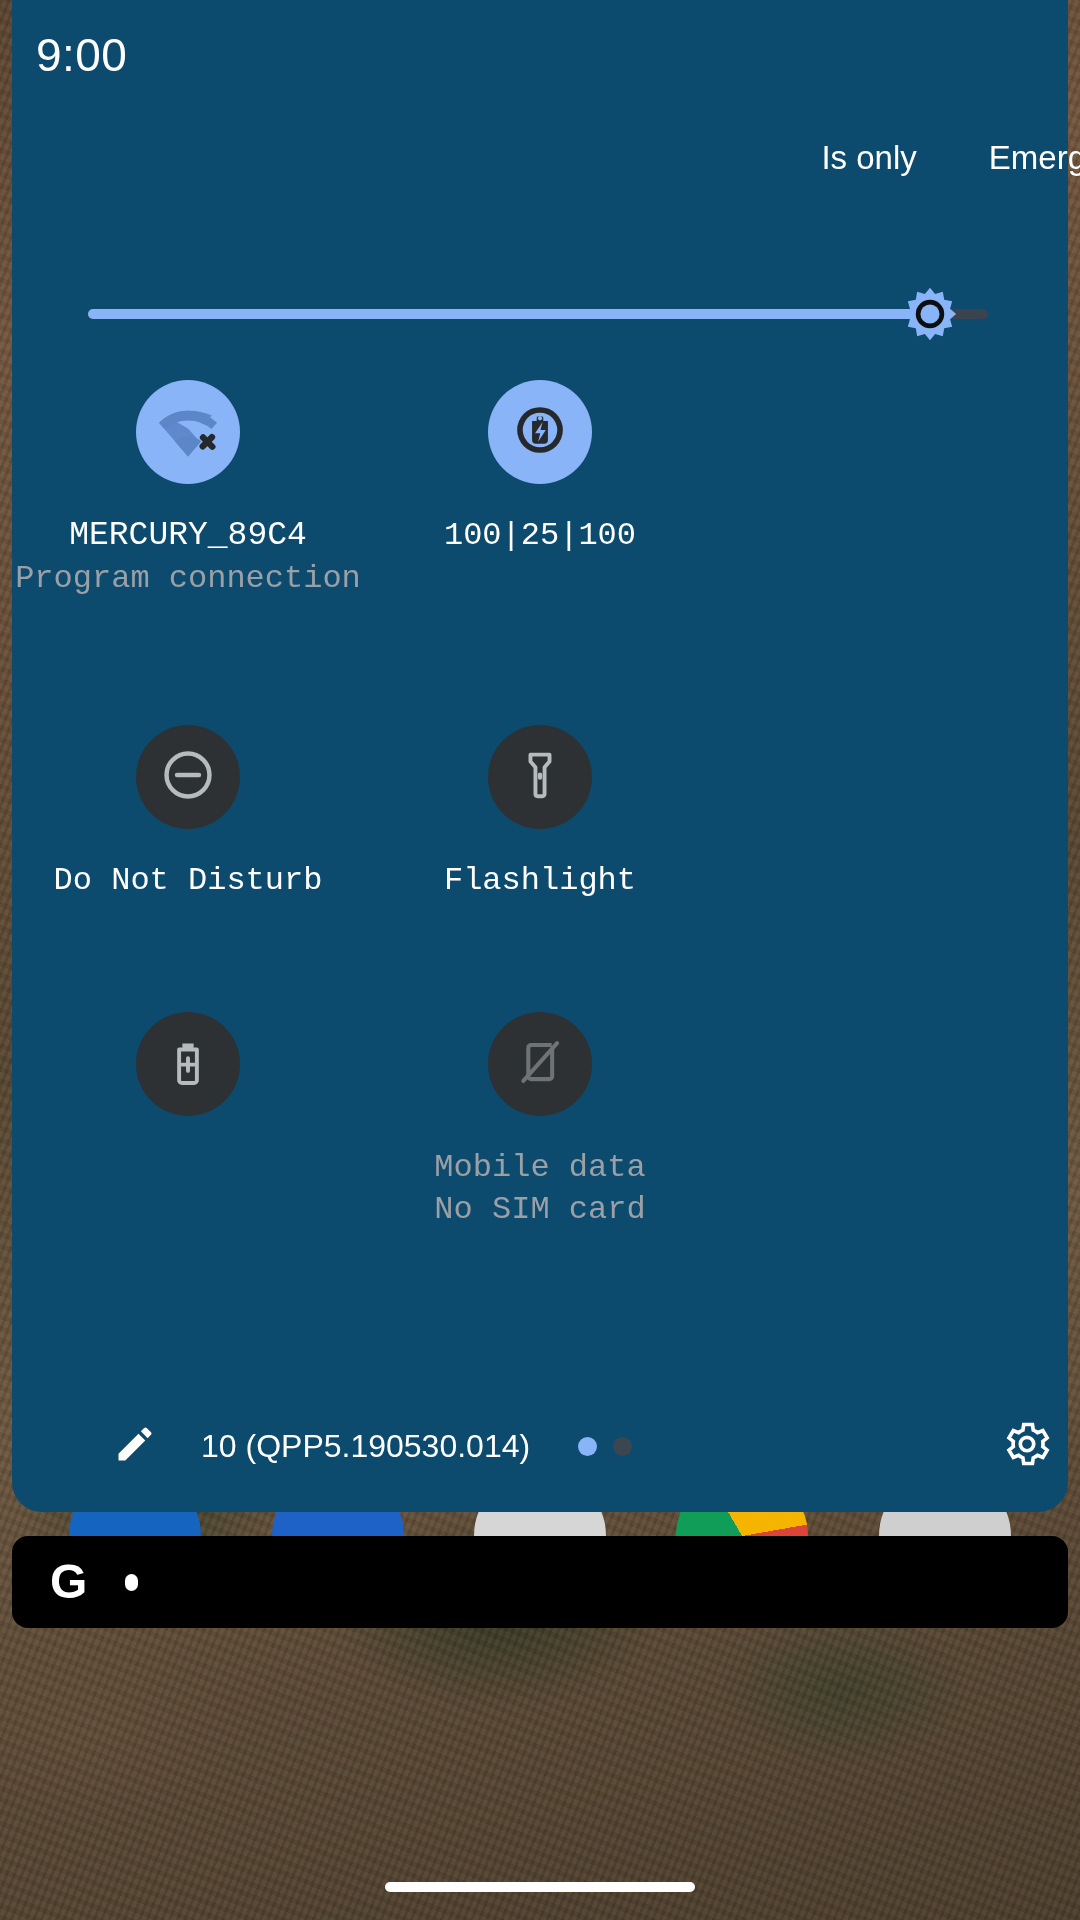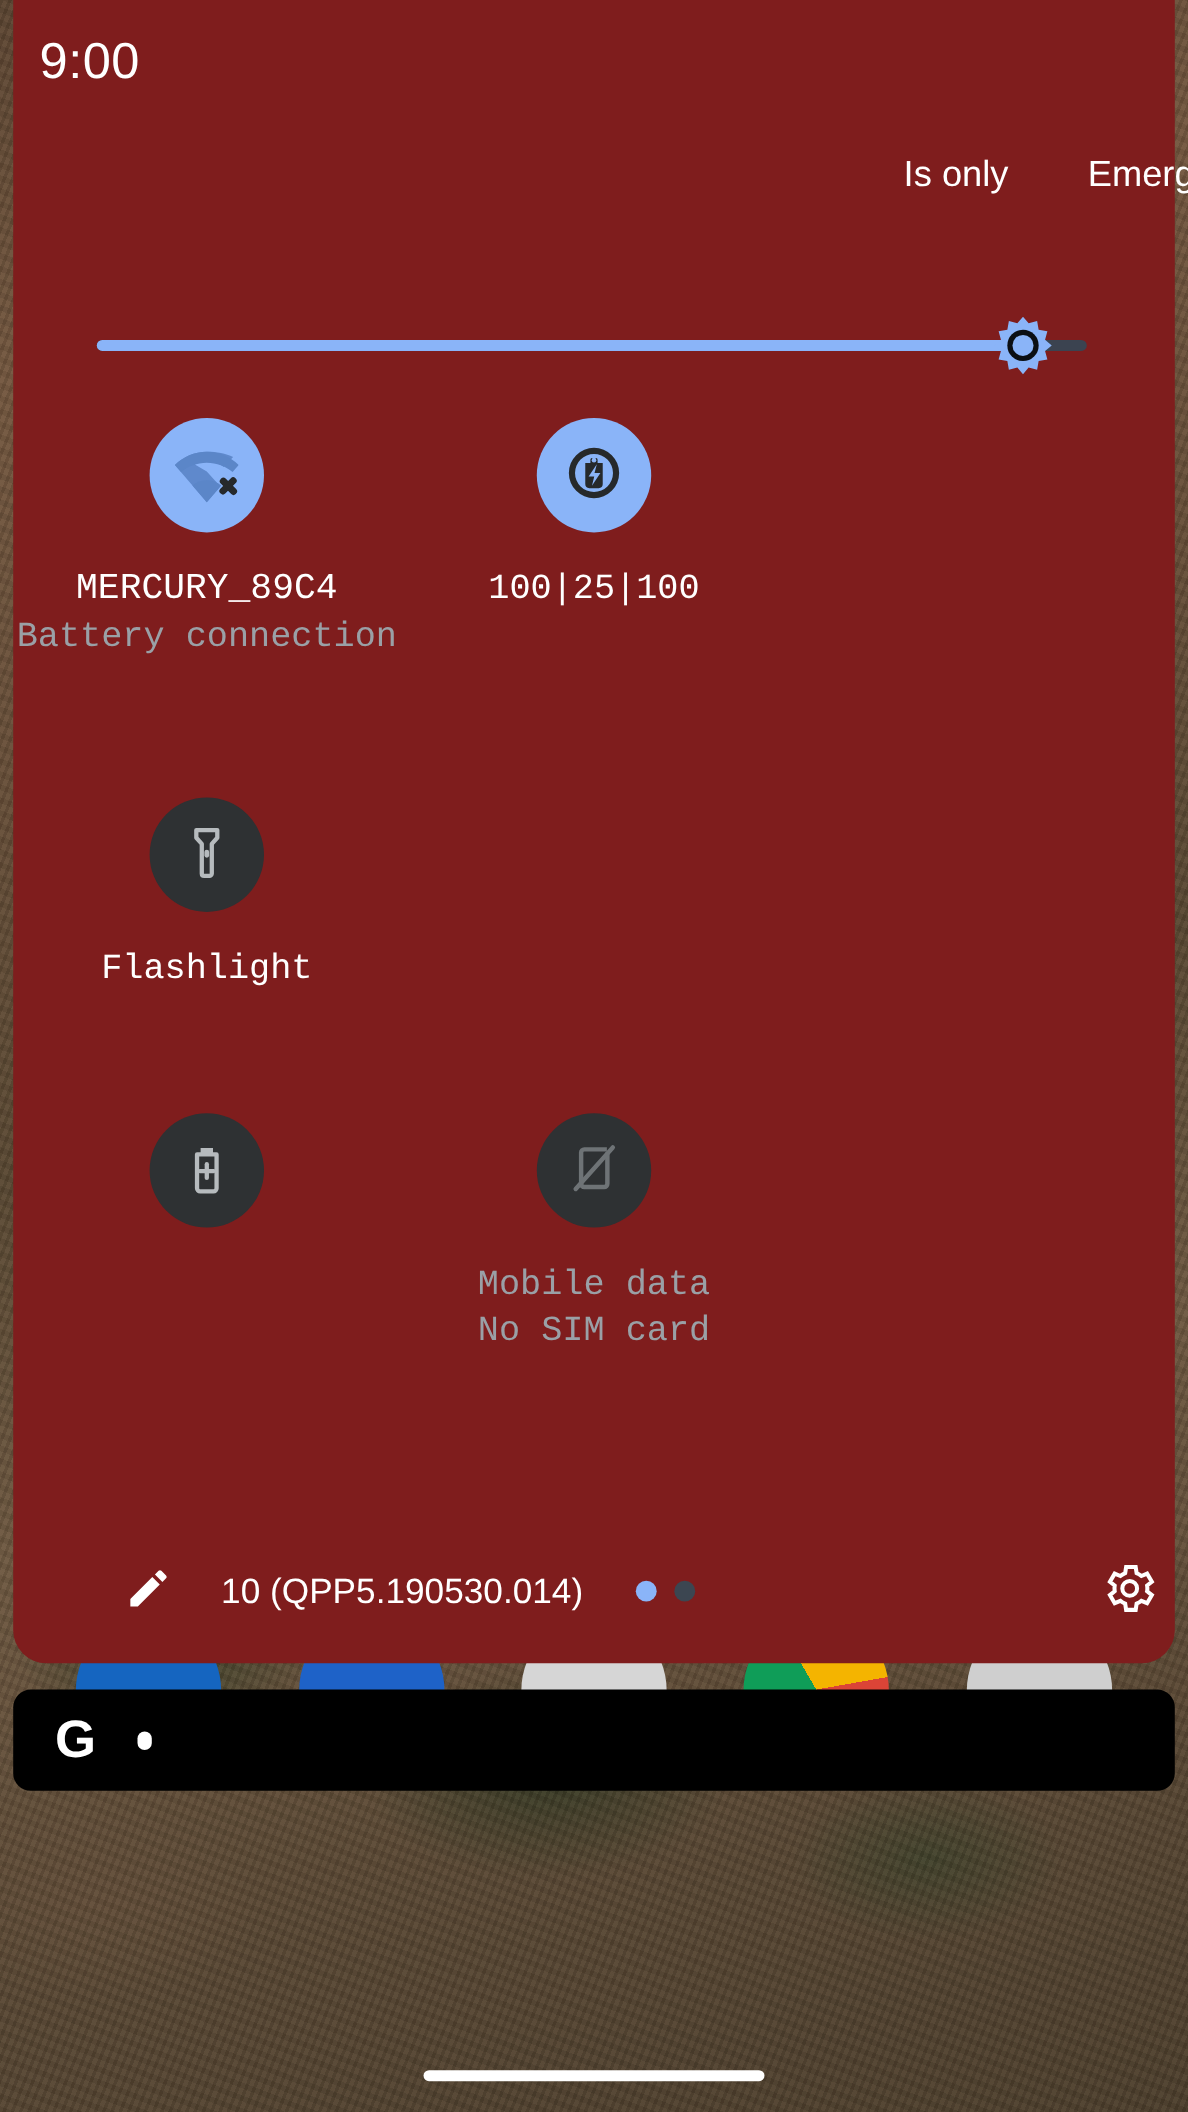--- a/index.html
+++ b/index.html
@@ -38,21 +38,21 @@
   .app-icon{ width:132px; height:132px; border-radius:50%; }
   .ic-a{ background:#1565C0; }
   .ic-b{ background:#1E62C8; }
   .ic-c{ background:#d6d6d6; }
   .ic-d{ background:conic-gradient(from 210deg,#0F9D58 0deg 120deg,#F4B400 120deg 230deg,#DB4437 230deg 300deg,#4285F4 300deg 360deg); }
   .ic-e{ background:#cfcfcf; }
 
   
   #qs-panel{
     position:absolute; left:12px; top:0; width:1056px; height:1512px;
-    background:#7f1d1d; border-radius:0 0 30px 30px; z-index:5;
+    background:#0c4a6e; border-radius:0 0 30px 30px; z-index:5;
   }
 
   #statusbar{ position:absolute; left:0; top:0; width:100%; height:110px; }
   #clock{
     position:absolute; left:24px; top:28px;
     font-size:46px; color:#fff; letter-spacing:.4px;
   }
 
   
   #qs-header{
@@ -179,21 +179,21 @@
               <g fill="#26292b">
                 <rect x="16.1" y="15.6" width="8" height="2.6" rx="1.2" transform="rotate(45 20 17)"></rect>
                 <rect x="16.1" y="15.6" width="8" height="2.6" rx="1.2" transform="rotate(-45 20 17)"></rect>
               </g>
             </svg>
           </span>
         </div>
         <div class="tile-clip">
             <div class="tile-label">MERCURY_89C4</div>
           </div>
-        <div class="tile-sub">Battery connection</div>
+        <div class="tile-sub">Program connection</div>
       </div>
 
 
       <div class="tile" id="tile-batshare">
         <div class="tile-circle on">
           <span>
             <svg width="56" height="56" viewBox="0 0 24 24">
               <path d="M12 2.2a9.8 9.8 0 1 0 0 19.6 9.8 9.8 0 0 0 0-19.6zm0 2.4a7.4 7.4 0 1 1 0 14.8 7.4 7.4 0 0 1 0-14.8z" fill="#26292b"></path>
               <path d="M8.6 8.1h6.8v8.2a1.6 1.6 0 0 1-1.6 1.6h-3.6a1.6 1.6 0 0 1-1.6-1.6z" fill="#26292b"></path>
               <rect x="10.6" y="6.2" width="2.8" height="2.2" rx=".6" fill="#26292b"></rect>
@@ -203,20 +203,33 @@
           </span>
         </div>
         <div class="tile-clip">
             <div class="tile-label">100|25|100</div>
           </div>
         <div class="tile-sub"></div>
       </div>
     </div>
 
     <div class="tile-row row-gap-2">
+      <div class="tile" id="tile-dnd">
+        <div class="tile-circle off">
+          <span>
+            <svg width="56" height="56" viewBox="0 0 24 24" fill="none" stroke="#b6bbbe" stroke-width="1.9">
+              <circle cx="12" cy="12" r="9.2"></circle>
+              <line x1="7.3" y1="12" x2="16.7" y2="12" stroke-linecap="round"></line>
+            </svg>
+          </span>
+        </div>
+        <div class="tile-clip">
+            <div class="tile-label">Do Not Disturb</div>
+          </div>
+      </div>
 
       <div class="tile" id="tile-torch">
         <div class="tile-circle off">
           <span>
             <svg width="52" height="52" viewBox="0 0 24 24" fill="#b6bbbe">
               <path d="M7.6 2.6h8.8v3.2l-2.3 2.6v12.4c0 .6-.5 1-1 1h-2.2c-.6 0-1-.4-1-1V8.4L7.6 5.8z" fill="none" stroke="#b6bbbe" stroke-width="1.8" stroke-linejoin="round"></path>
               <rect x="11" y="10.8" width="2" height="3.4" rx="1"></rect>
             </svg>
           </span>
         </div>

